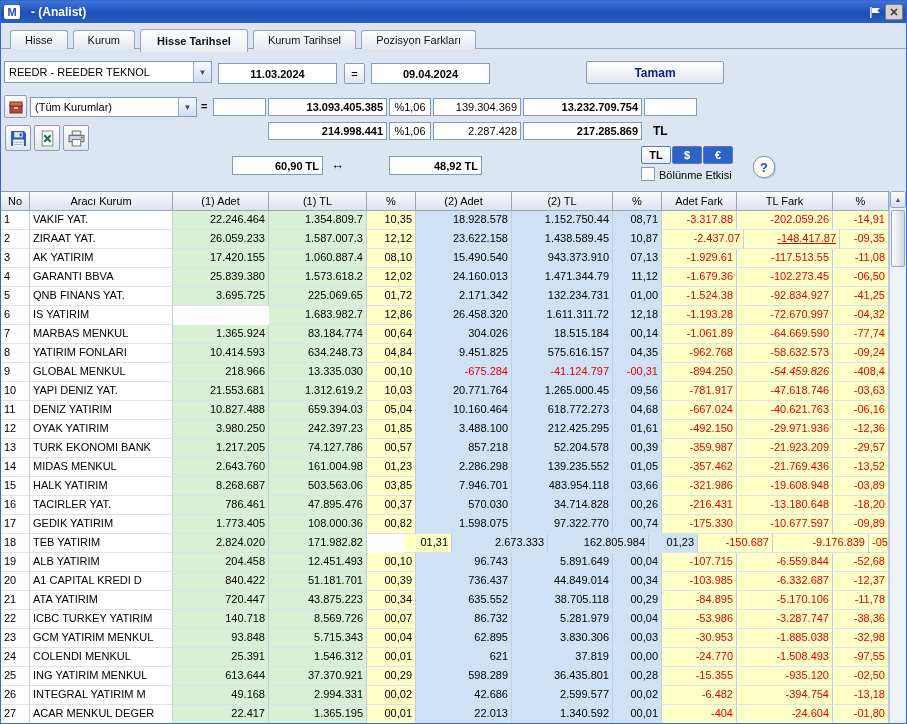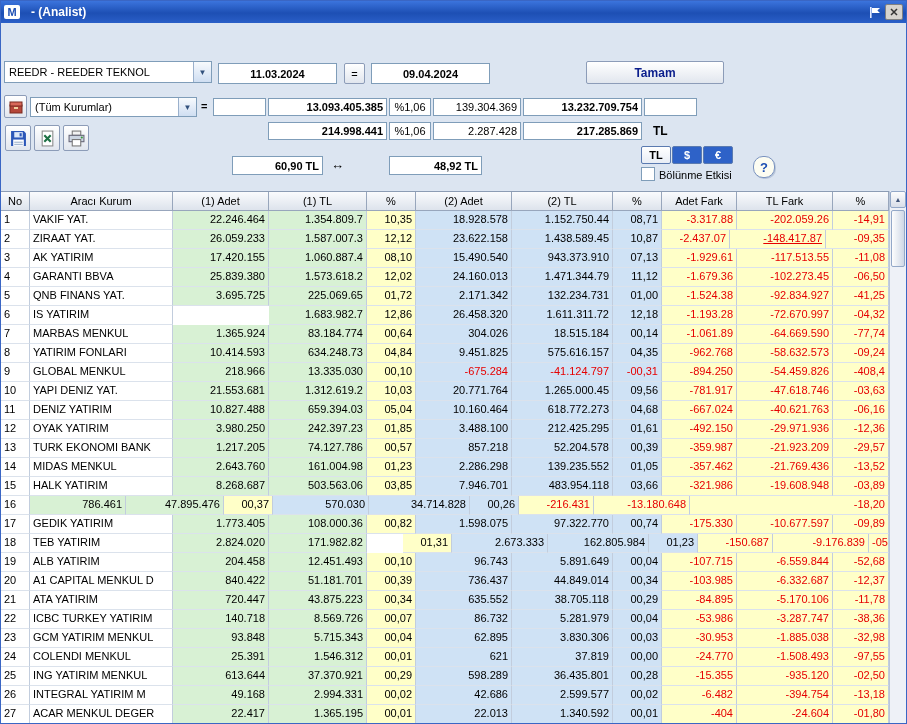--- a/index.html
+++ b/index.html
@@ -76,20 +76,27 @@
           <path d="M4 2h8l-2.6 2.6L12 7H4z" fill="#fff"></path>
         </svg>
     </div>
     <div class="tb-btn tb-close">
       <svg width="8" height="8" viewBox="0 0 8 8">
           <path d="M1 1 L7 7 M7 1 L1 7" stroke="#333" stroke-width="1.5"></path>
         </svg>
     </div>
   </div>
 
+  <div class="tabbar">
+    <div class="tab">Hisse</div>
+    <div class="tab">Kurum</div>
+    <div class="tab active">Hisse Tarihsel</div>
+    <div class="tab">Kurum Tarihsel</div>
+    <div class="tab">Pozisyon Farkları</div>
+  </div>
 
   <div class="panel">
 
     <div class="combo abs" style="left:3px;top:12px;width:208px;height:22px;">
       <span class="txt">REEDR - REEDER TEKNOL</span>
       <span class="dd">▼</span>
     </div>
     <input class="field abs ctr b" style="left: 217px; top: 14px; width: 119px; height: 21px;" value="11.03.2024">
     <div class="btn3d abs" style="left:343px;top:14px;width:21px;height:21px;">=</div>
     <input class="field abs ctr b" style="left: 370px; top: 14px; width: 119px; height: 21px;" value="09.04.2024">
@@ -191,21 +198,21 @@
         </div>
         <div class="tr">
           <div class="td bg-white al-left" style="width: 29px;">2</div>
           <div class="td bg-white al-left" style="width: 143px;">ZIRAAT YAT.</div>
           <div class="td bg-green al-right" style="width: 96px;">26.059.233</div>
           <div class="td bg-green al-right" style="width: 98px;">1.587.007.3</div>
           <div class="td bg-yellow al-right" style="width: 49px;">12,12</div>
           <div class="td bg-blue al-right" style="width: 96px;">23.622.158</div>
           <div class="td bg-blue al-right" style="width: 101px;">1.438.589.45</div>
           <div class="td bg-blue al-right" style="width: 49px;">10,87</div>
-          <div class="td bg-yellow al-right neg" style="width: 68px;">-2.437.07</div>
+          <div class="td bg-yellow al-right neg" style="width: 82px;">-2.437.07</div>
           <div class="td bg-yellow al-right neg" style="width: 96px; text-decoration: underline;">-148.417.87</div>
           <div class="td bg-yellow al-right neg" style="width: 54px;">-09,35</div>
         </div>
         <div class="tr">
           <div class="td bg-white al-left" style="width: 29px;">3</div>
           <div class="td bg-white al-left" style="width: 143px;">AK YATIRIM</div>
           <div class="td bg-green al-right" style="width: 96px;">17.420.155</div>
           <div class="td bg-green al-right" style="width: 98px;">1.060.887.4</div>
           <div class="td bg-yellow al-right" style="width: 49px;">08,10</div>
           <div class="td bg-blue al-right" style="width: 96px;">15.490.540</div>
@@ -283,21 +290,21 @@
         <div class="tr">
           <div class="td bg-white al-left" style="width: 29px;">9</div>
           <div class="td bg-white al-left" style="width: 143px;">GLOBAL MENKUL</div>
           <div class="td bg-green al-right" style="width: 96px;">218.966</div>
           <div class="td bg-green al-right" style="width: 98px;">13.335.030</div>
           <div class="td bg-yellow al-right" style="width: 49px;">00,10</div>
           <div class="td bg-blue al-right neg" style="width: 96px;">-675.284</div>
           <div class="td bg-blue al-right neg" style="width: 101px;">-41.124.797</div>
           <div class="td bg-blue al-right neg" style="width: 49px;">-00,31</div>
           <div class="td bg-yellow al-right neg" style="width: 75px;">-894.250</div>
-          <div class="td bg-yellow al-right neg" style="width: 96px;">-54.459.826</div>
+          <div class="td bg-yellow al-right neg" style="width: 96px; font-style: italic;">-54.459.826</div>
           <div class="td bg-yellow al-right neg" style="width: 54px;">-408,4</div>
         </div>
         <div class="tr">
           <div class="td bg-white al-left" style="width: 29px;">10</div>
           <div class="td bg-white al-left" style="width: 143px;">YAPI DENIZ YAT.</div>
           <div class="td bg-green al-right" style="width: 96px;">21.553.681</div>
           <div class="td bg-green al-right" style="width: 98px;">1.312.619.2</div>
           <div class="td bg-yellow al-right" style="width: 49px;">10,03</div>
           <div class="td bg-blue al-right" style="width: 96px;">20.771.764</div>
           <div class="td bg-blue al-right" style="width: 101px;">1.265.000.45</div>
@@ -366,20 +373,21 @@
           <div class="td bg-yellow al-right" style="width: 49px;">03,85</div>
           <div class="td bg-blue al-right" style="width: 96px;">7.946.701</div>
           <div class="td bg-blue al-right" style="width: 101px;">483.954.118</div>
           <div class="td bg-blue al-right" style="width: 49px;">03,66</div>
           <div class="td bg-yellow al-right neg" style="width: 75px;">-321.986</div>
           <div class="td bg-yellow al-right neg" style="width: 96px;">-19.608.948</div>
           <div class="td bg-yellow al-right neg" style="width: 54px;">-03,89</div>
         </div>
         <div class="tr">
           <div class="td bg-white al-left" style="width: 29px;">16</div>
+          <div class="td bg-white al-left" style="width: 143px;">TACIRLER YAT.</div>
           <div class="td bg-green al-right" style="width: 96px;">786.461</div>
           <div class="td bg-green al-right" style="width: 98px;">47.895.476</div>
           <div class="td bg-yellow al-right" style="width: 49px;">00,37</div>
           <div class="td bg-blue al-right" style="width: 96px;">570.030</div>
           <div class="td bg-blue al-right" style="width: 101px;">34.714.828</div>
           <div class="td bg-blue al-right" style="width: 49px;">00,26</div>
           <div class="td bg-yellow al-right neg" style="width: 75px;">-216.431</div>
           <div class="td bg-yellow al-right neg" style="width: 96px;">-13.180.648</div>
           <div class="td bg-yellow al-right neg" style="width: 54px;">-18,20</div>
         </div>
@@ -417,21 +425,21 @@
           <div class="td bg-yellow al-right" style="width: 49px;">00,10</div>
           <div class="td bg-blue al-right" style="width: 96px;">96.743</div>
           <div class="td bg-blue al-right" style="width: 101px;">5.891.649</div>
           <div class="td bg-blue al-right" style="width: 49px;">00,04</div>
           <div class="td bg-yellow al-right neg" style="width: 75px;">-107.715</div>
           <div class="td bg-yellow al-right neg" style="width: 96px;">-6.559.844</div>
           <div class="td bg-yellow al-right neg" style="width: 54px;">-52,68</div>
         </div>
         <div class="tr">
           <div class="td bg-white al-left" style="width: 29px;">20</div>
-          <div class="td bg-white al-left" style="width: 143px;">A1 CAPITAL MENKUL D</div>
+          <div class="td bg-white al-left" style="width: 143px;">A1 CAPITAL KREDI D</div>
           <div class="td bg-green al-right" style="width: 96px;">840.422</div>
           <div class="td bg-green al-right" style="width: 98px;">51.181.701</div>
           <div class="td bg-yellow al-right" style="width: 49px;">00,39</div>
           <div class="td bg-blue al-right" style="width: 96px;">736.437</div>
           <div class="td bg-blue al-right" style="width: 101px;">44.849.014</div>
           <div class="td bg-blue al-right" style="width: 49px;">00,34</div>
           <div class="td bg-yellow al-right neg" style="width: 75px;">-103.985</div>
           <div class="td bg-yellow al-right neg" style="width: 96px;">-6.332.687</div>
           <div class="td bg-yellow al-right neg" style="width: 54px;">-12,37</div>
         </div>

